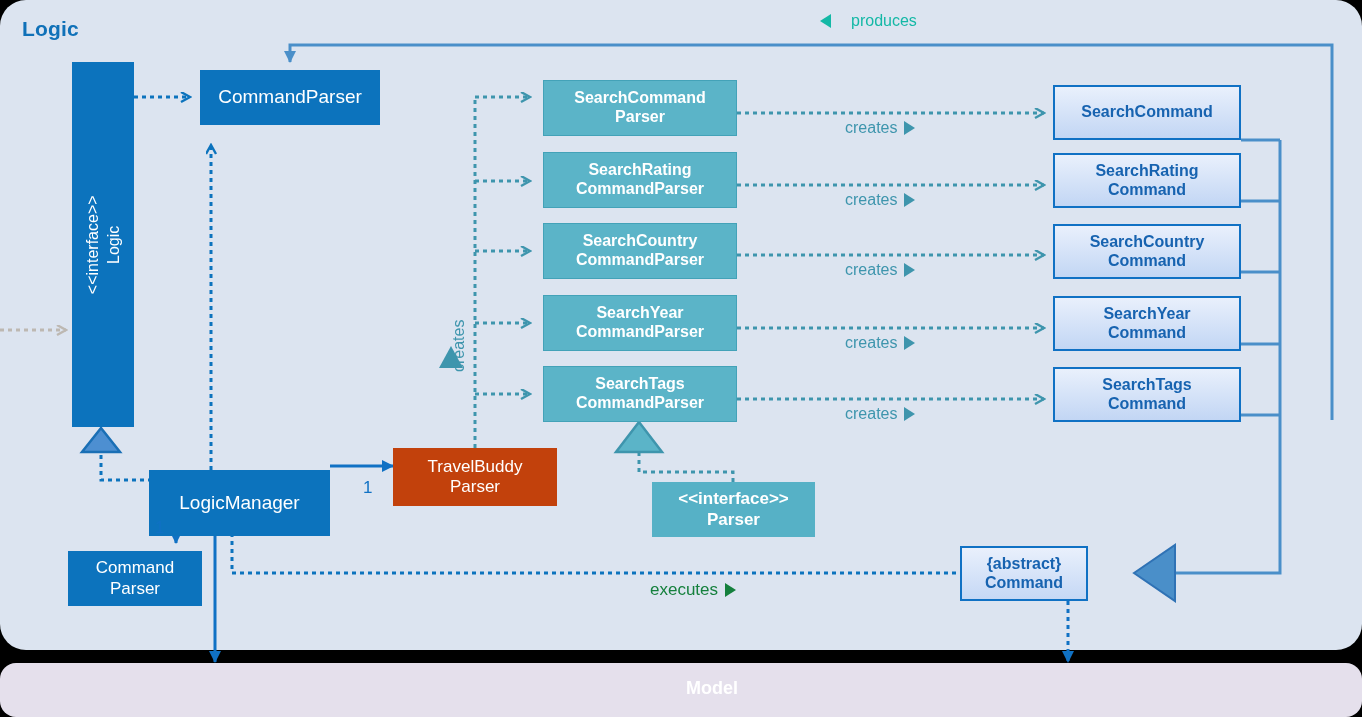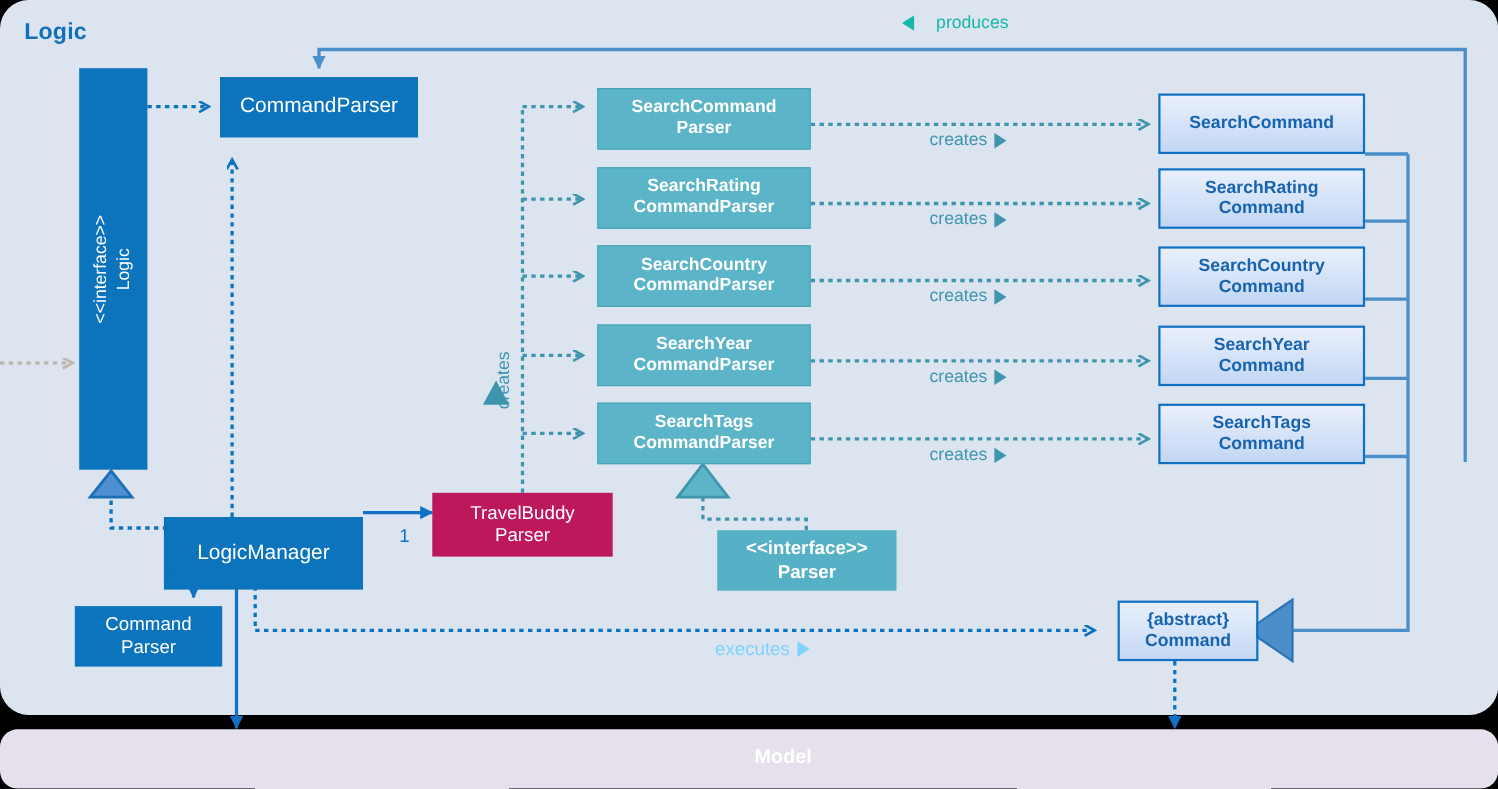--- a/index.html
+++ b/index.html
@@ -98,21 +98,21 @@
 
   
   .node-teal {
     background: #5bb4c8;
     border: 1.5px solid #43a2b8;
     color: #ffffff;
     font-size: 16px;
     font-weight: bold;
   }
   .node-teal-plain {
-    background: #be185d;
+    background: #c2410c;
     color: #ffffff;
     font-size: 17px;
     font-weight: normal;
   }
   .node-teal-iface {
     background: #56b1c6;
     color: #ffffff;
     font-size: 17px;
     font-weight: bold;
   }
@@ -137,21 +137,21 @@
   .edge-label {
     position: absolute;
     font-size: 16px;
     white-space: nowrap;
     display: flex;
     align-items: center;
     gap: 7px;
   }
   .lbl-blue { color: #14b8a6; gap: 20px; }
   .lbl-teal { color: #3e95ad; }
-  .lbl-blue-dark { color: #7dd3fc; font-size: 17px; }
+  .lbl-blue-dark { color: #15803d; font-size: 17px; }
 
   .tri-right {
     width: 0; height: 0;
     border-top: 7px solid transparent;
     border-bottom: 7px solid transparent;
     border-left: 11px solid currentColor;
   }
   .tri-left {
     width: 0; height: 0;
     border-top: 7px solid transparent;
@@ -363,21 +363,21 @@
   </div>
   <div class="node node-cmd" style="left:1053px; top:296px; width:188px; height:55px; flex-direction:column;">
     <span>SearchYear</span>
     <span>Command</span>
   </div>
   <div class="node node-cmd" style="left:1053px; top:367px; width:188px; height:55px; flex-direction:column;">
     <span>SearchTags</span>
     <span>Command</span>
   </div>
 
-  <div class="node node-cmd-abstract" style="left:1016px; top:546px; width:128px; height:55px; flex-direction:column;">
+  <div class="node node-cmd-abstract" style="left:960px; top:546px; width:128px; height:55px; flex-direction:column;">
     <span>{abstract}</span>
     <span>Command</span>
   </div>
 
   <div class="edge-label lbl-blue" style="left:820px; top:12px;">
     <span class="tri-left"></span>
     <span>produces</span>
   </div>
 
   <div class="edge-label lbl-blue-dark" style="left:650px; top:580px;">

